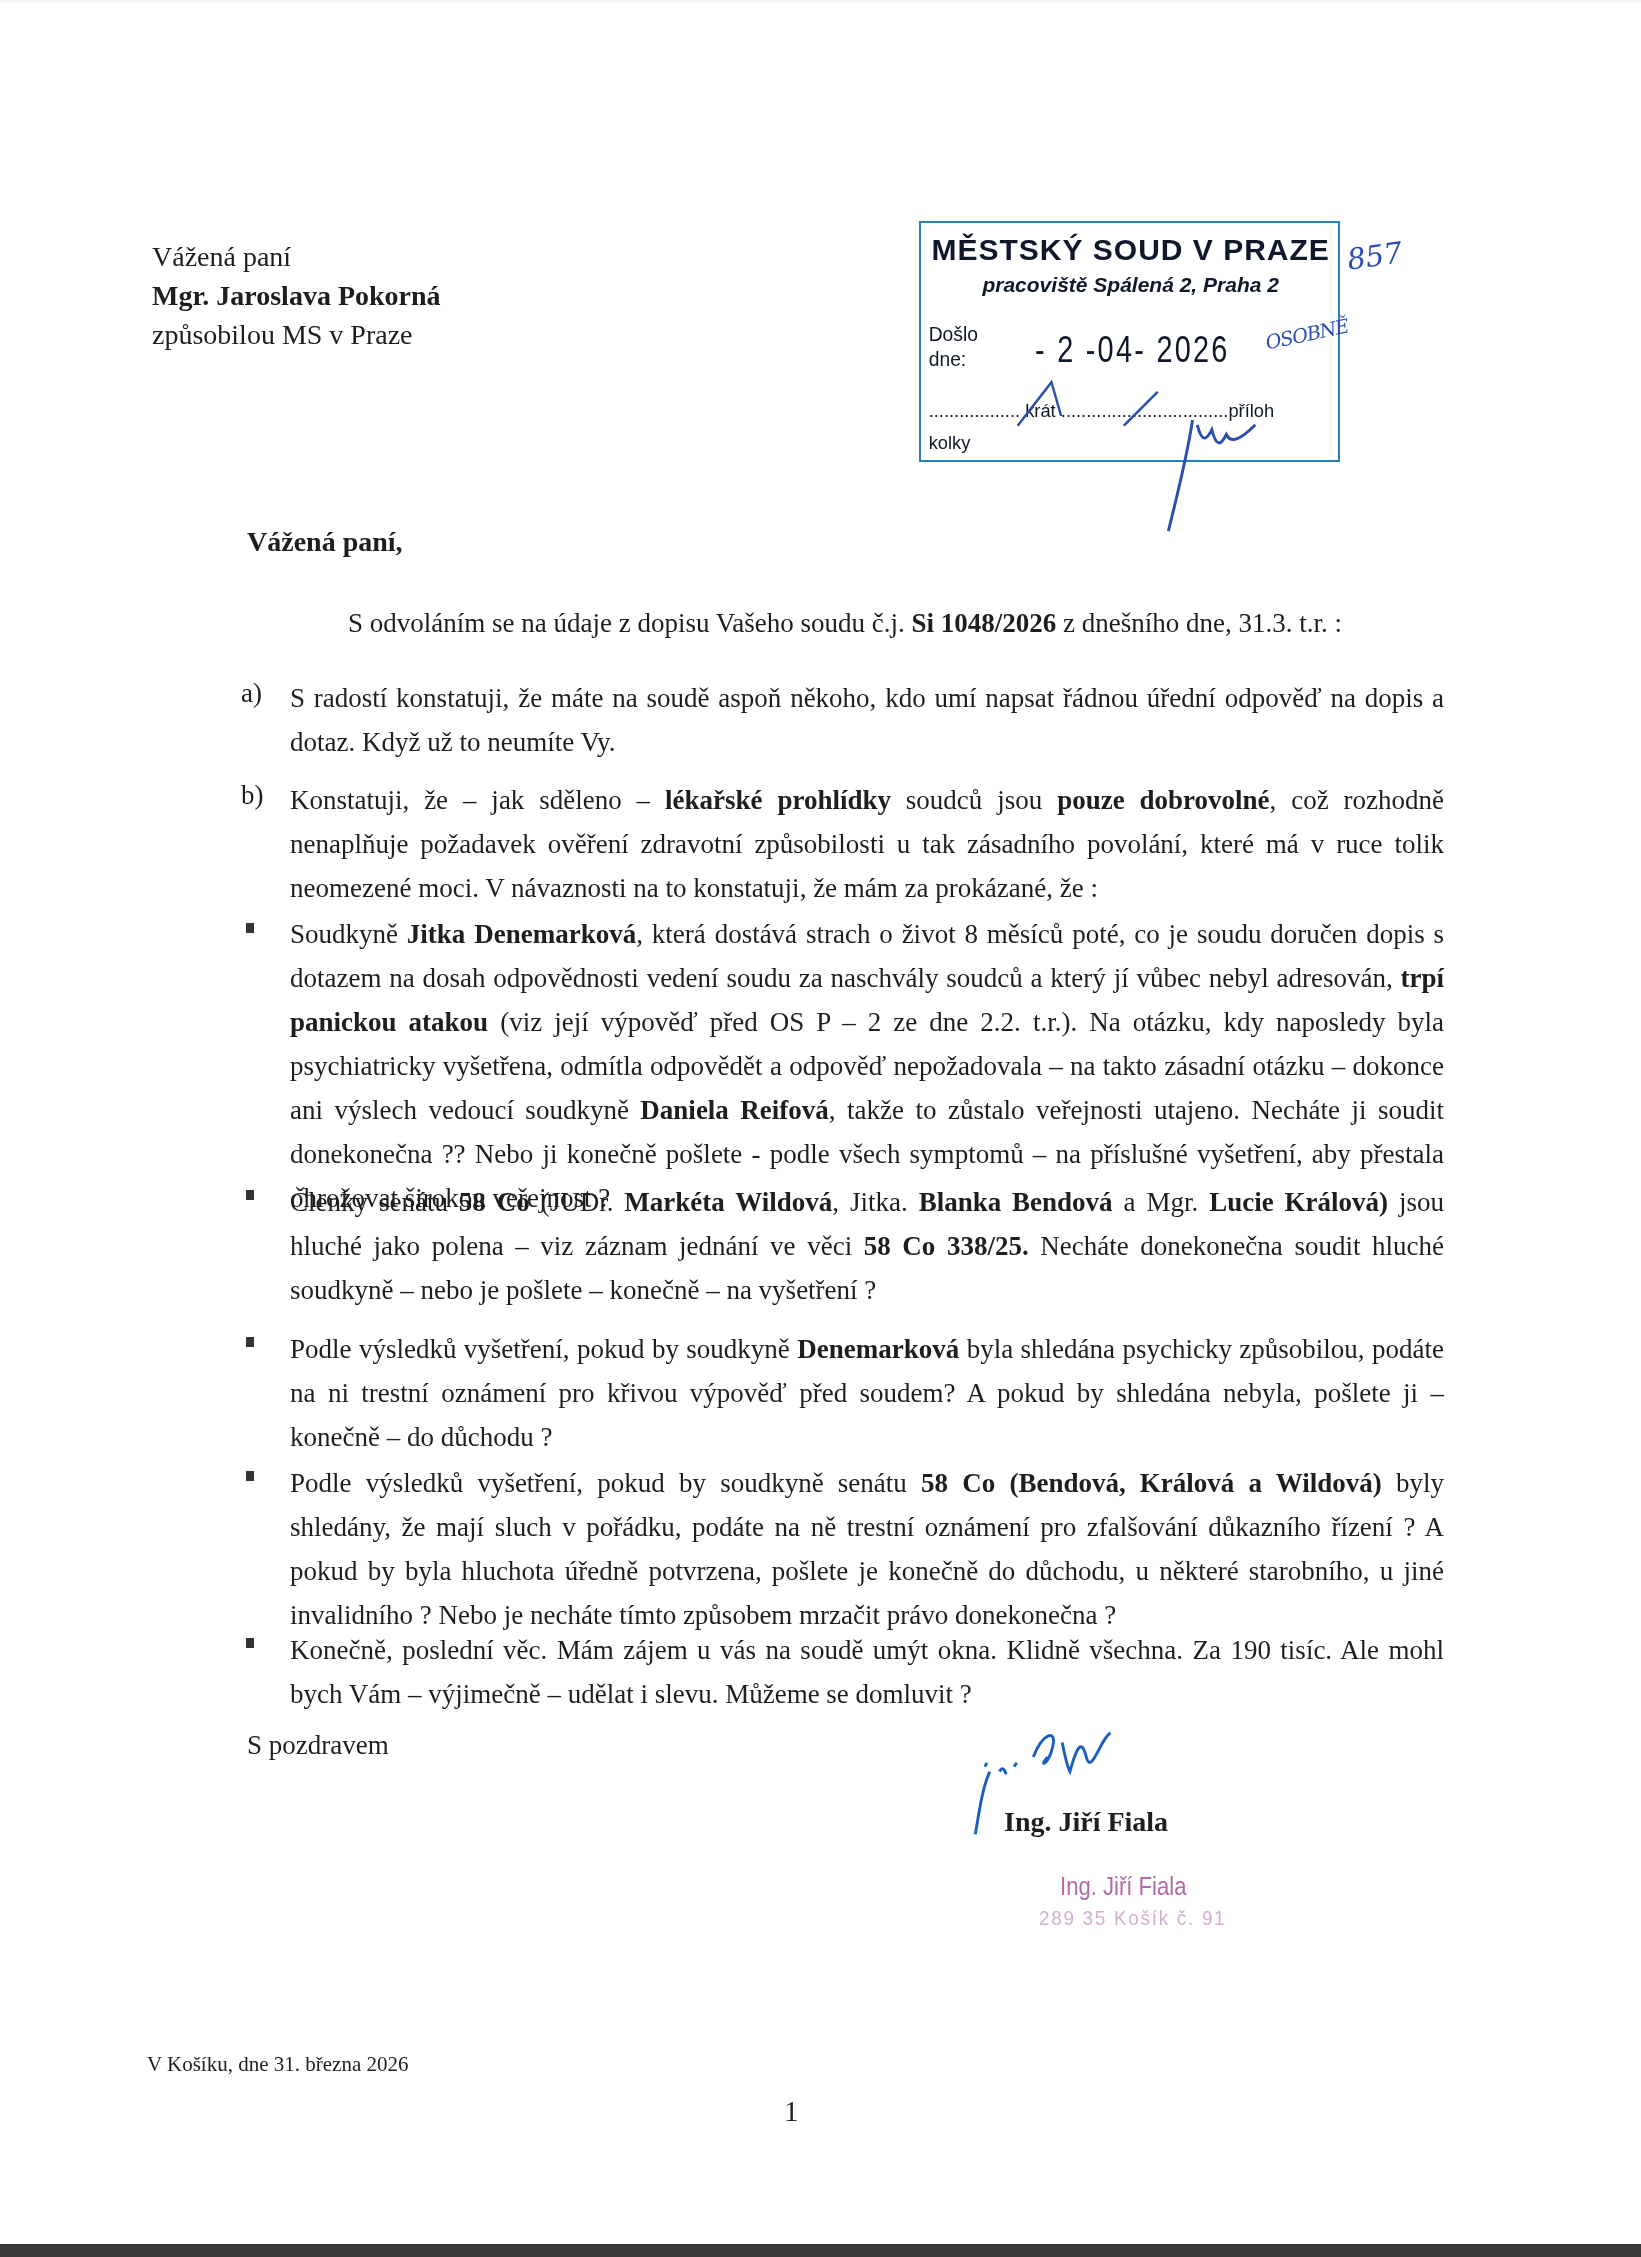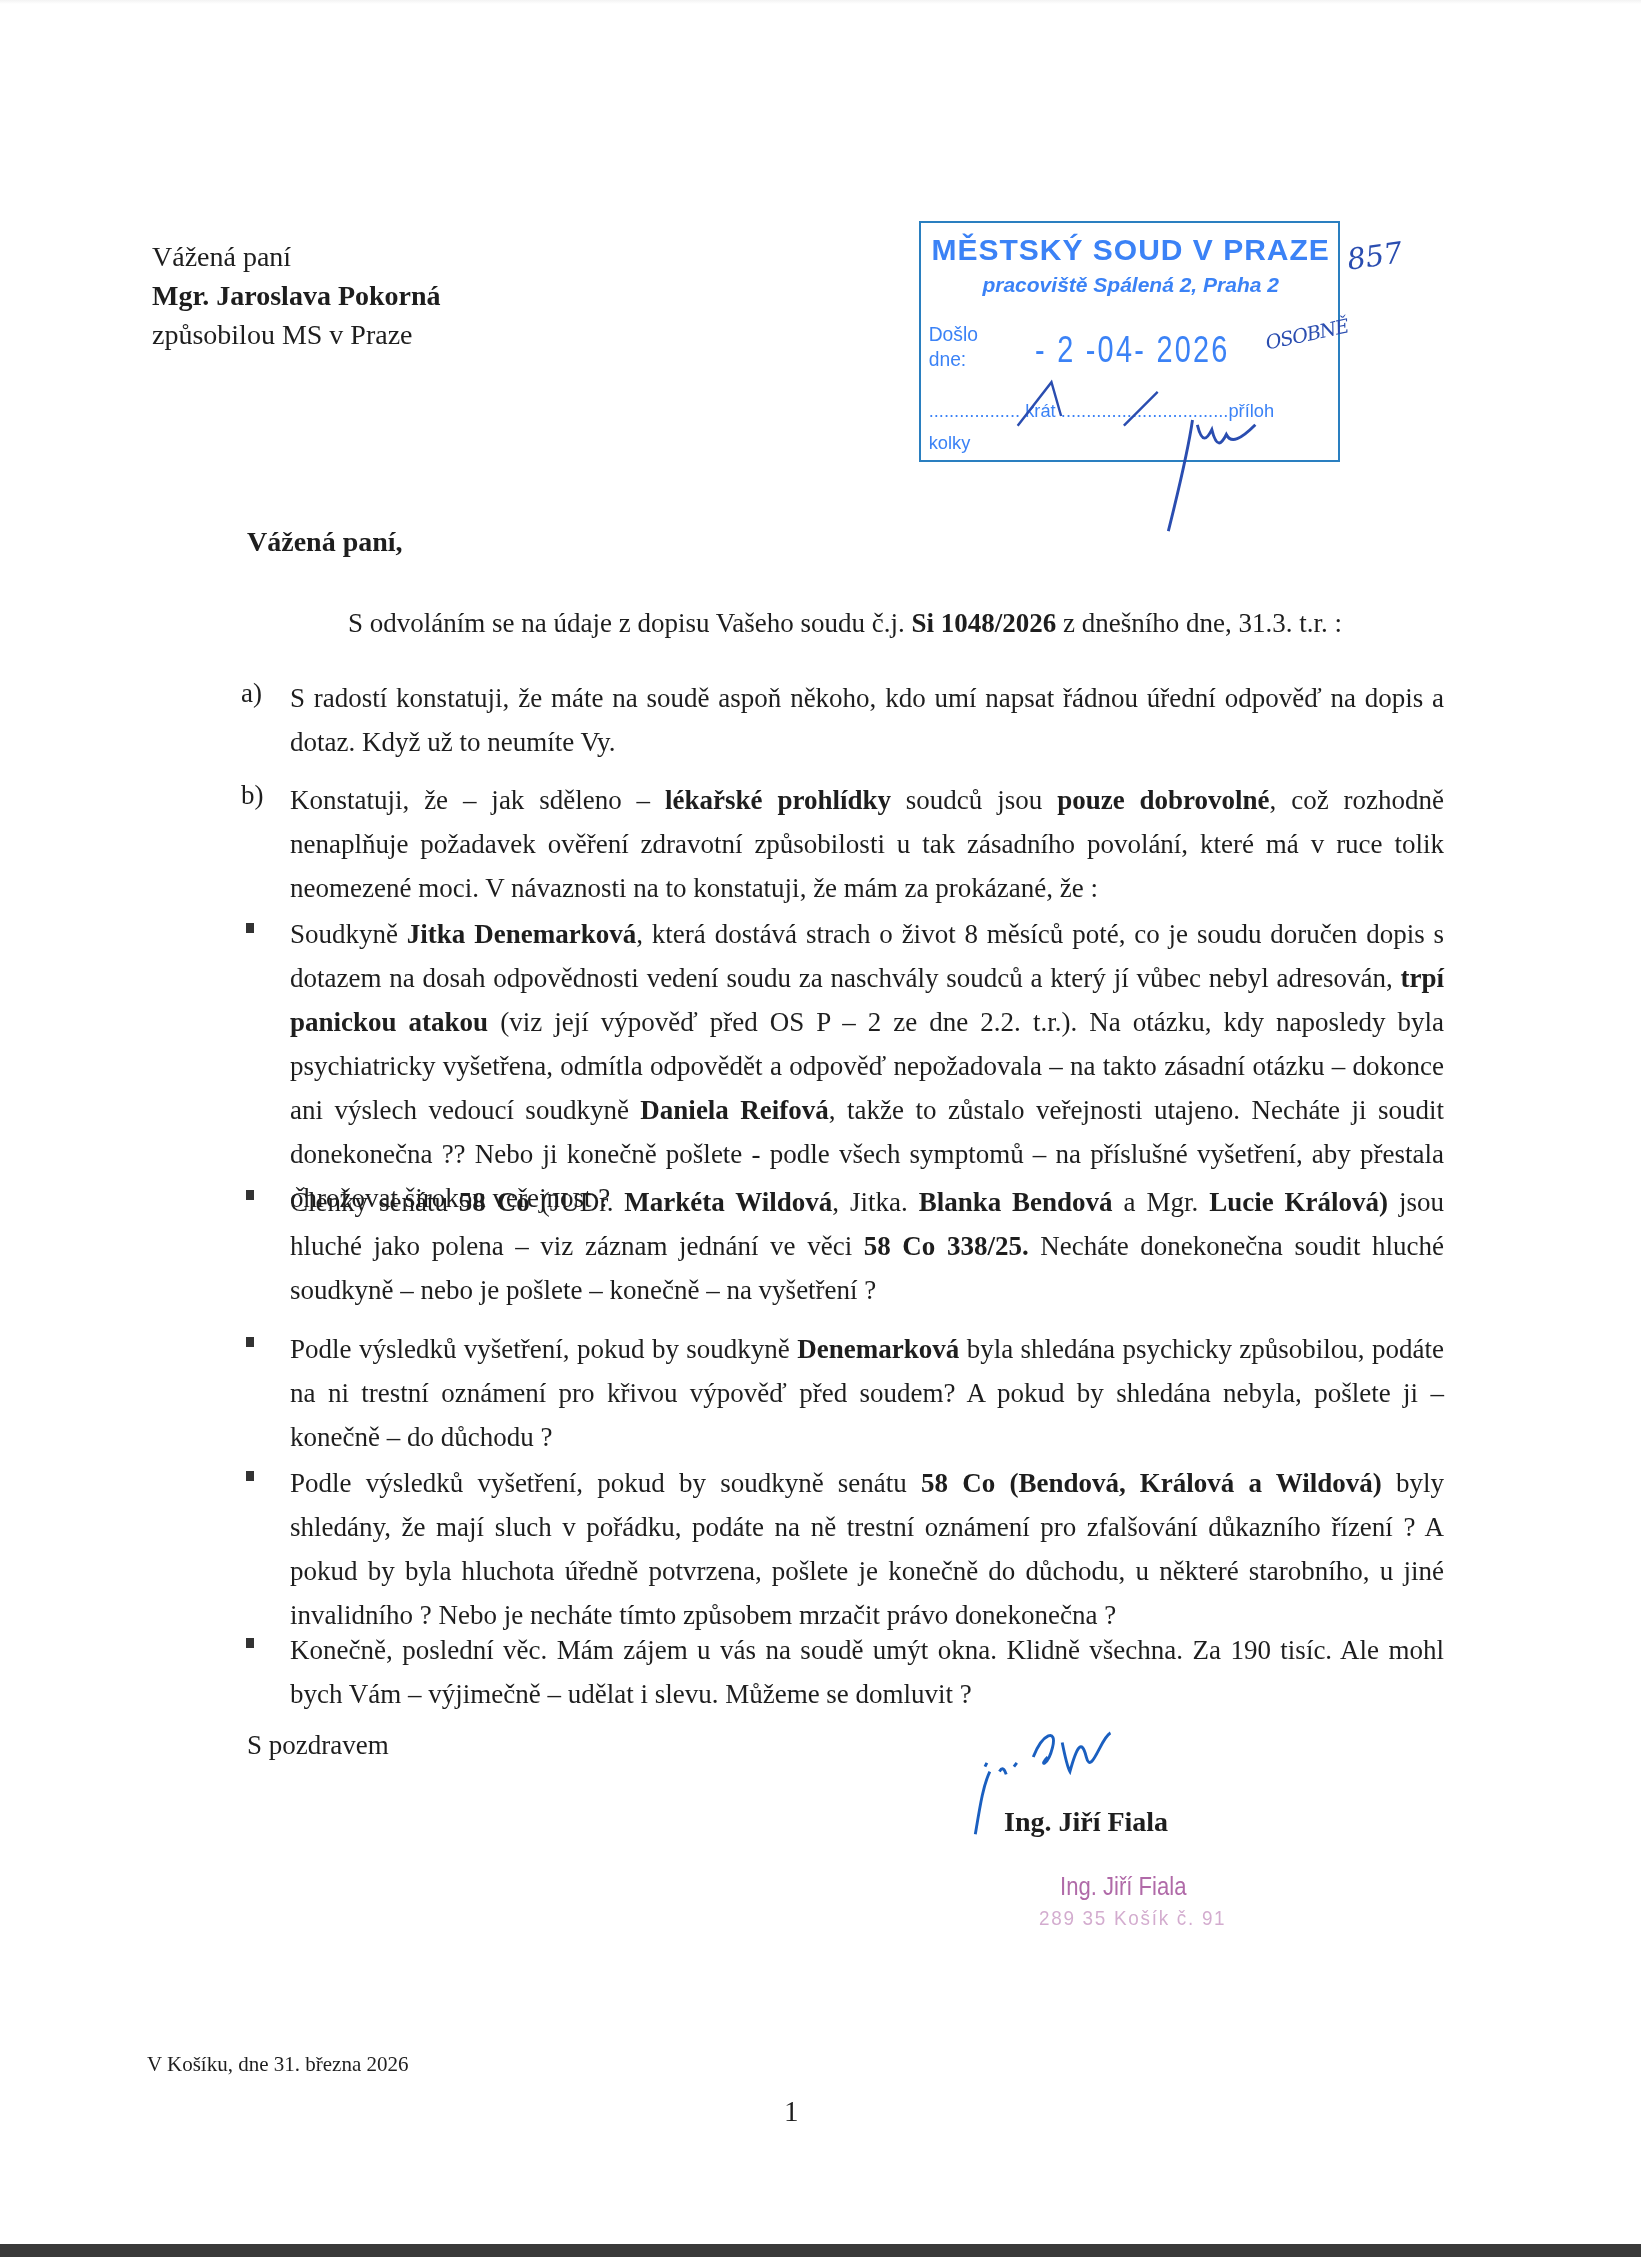--- a/index.html
+++ b/index.html
@@ -9,21 +9,21 @@
       color: #1e1e1e;
     }
     .page-edge-top { position: absolute; left: 0; top: 0; width: 1641px; height: 3.9px; background: linear-gradient(#f3f3f3, #fff); }
     .page-edge-bottom { position: absolute; left: 0; bottom: 0; width: 1641px; height: 13.5px; background: #3a3a3a; }
     .recipient { position: absolute; left: 152px; top: 193px; font-size: 28px; line-height: 39px; margin-top: 44px; }
     .recipient .name { font-weight: bold; text-align: center; }
 
     
     .stamp {
       position: absolute; left: 919px; top: 221px; width: 421px; height: 241px;
-      border: 2.9px solid #2a7fc0; color: #3b82f6; font-family: "Liberation Sans", "DejaVu Sans", sans-serif;
+      border: 2.9px solid #2a7fc0; color: #0f172a; font-family: "Liberation Sans", "DejaVu Sans", sans-serif;
       box-sizing: border-box;
     }
     .stamp .court { position: absolute; left: 9.7px; top: 9.7px; width: 400px; text-align: center; font-size: 30px; font-weight: bold; letter-spacing: 1px; }
     .stamp .workplace { position: absolute; left: 9.7px; top: 50px; width: 400px; text-align: center; font-size: 21px; font-weight: bold; font-style: italic; }
     .stamp .doslo { position: absolute; left: 7.7px; top: 99px; font-size: 19.3px; line-height: 25px; }
     .stamp .date { position: absolute; left: 114px; top: 106px; font-size: 37px; font-family: "Liberation Sans Narrow", "Liberation Sans", sans-serif; transform: scaleX(0.78); transform-origin: left; letter-spacing: 2.9px; }
     .stamp .line3 { position: absolute; left: 7.7px; top: 177px; font-size: 18.3px; width: 404px; white-space: nowrap; }
     .stamp .dots { letter-spacing: 0px; }
     .stamp .kolky { position: absolute; left: 7.7px; top: 209px; font-size: 18.3px; }
     .stamp-hand { position: absolute; color: #2a4db0; font-family: "DejaVu Serif", serif; font-style: italic; }

